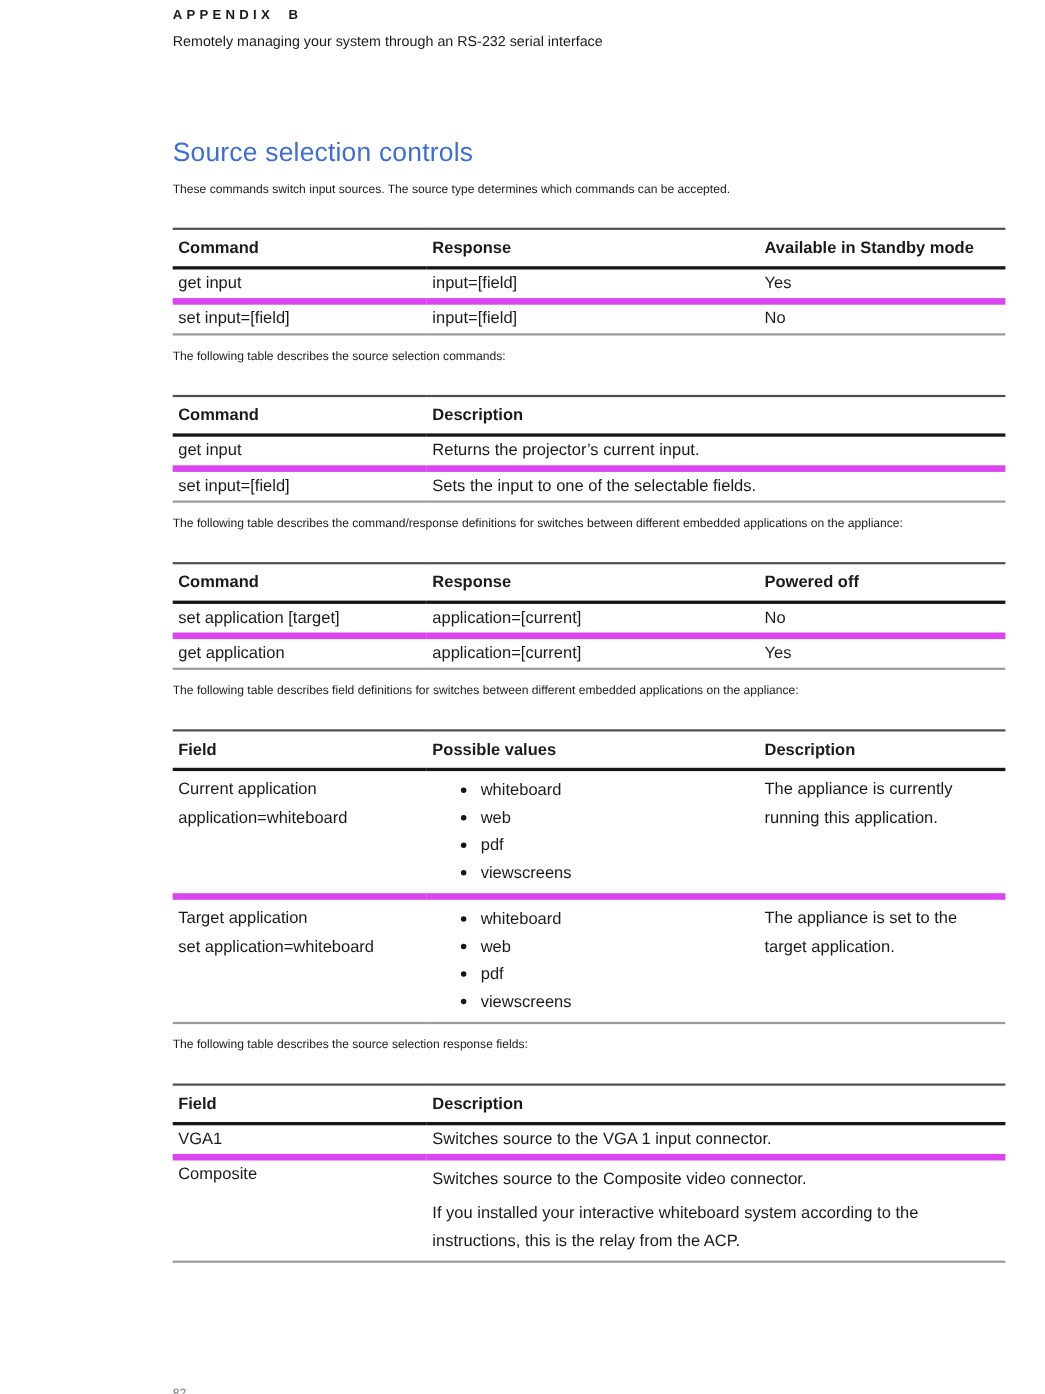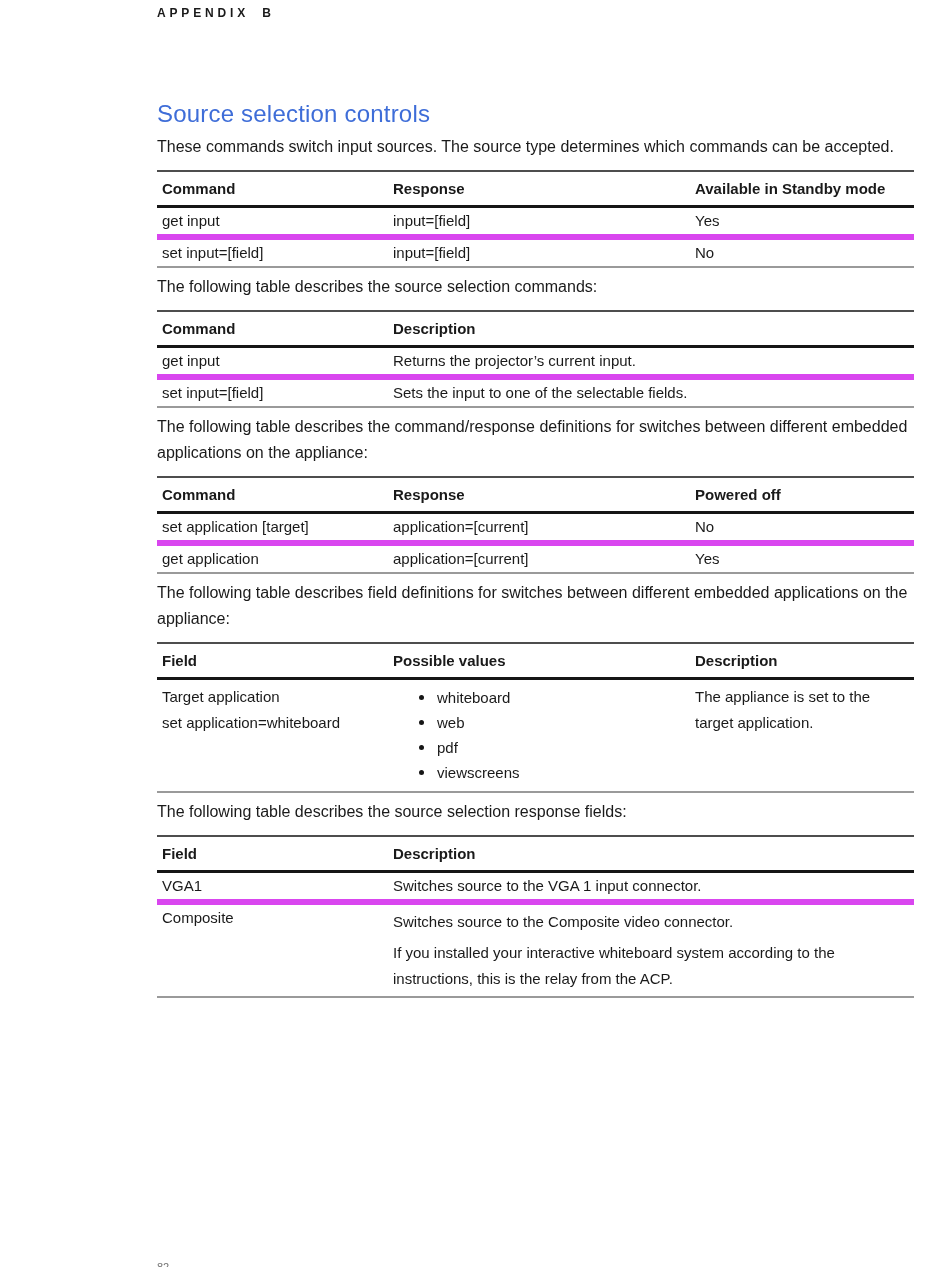--- a/index.html
+++ b/index.html
@@ -20,28 +20,28 @@
   }
   .appendix-subtitle { margin-top: 10px; font-size: 13px; color: #1a1a1a; }
 
   h1.page-title {
     margin-top: 80px;
     font-size: 24px; font-weight: normal;
     color: var(--accent, #3e6dd8);
     letter-spacing: 0.2px;
   }
   p.body-text {
-    font-size: 16px; line-height: 26px; color: #1a1a1a;
+    font-size: 11px; line-height: 26px; color: #1a1a1a;
     margin-top: 6px;
   }
   p.spaced { margin-top: 6px; }
 
   table.tbl {
     width: 757px; border-collapse: collapse; table-layout: fixed;
-    margin-top: 10px;
+    margin-top: 22px;
     border-top: 2px solid #4d4d4d;
     border-bottom: 2px solid #9a9a9a;
     font-size: 15px;
   }
   table.tbl col.c1 { width: 231px; }
   table.tbl col.c2 { width: 302px; }
   table.tbl thead tr { border-bottom: 3px solid #161616; }
   table.tbl tbody tr + tr { border-top: 6px solid #d946ef; }
   table.tbl th {
     text-align: left; font-weight: bold; font-size: 15px;
@@ -69,20 +69,21 @@
     font-size: 11px; color: #737373; margin-top: 29px;
   }
 </style>
 </head>
 <body>
 
 <div class="content">
 
   <div class="running-header">
     <div class="appendix-label">APPENDIX B</div>
+    <div class="appendix-subtitle">Remotely managing your system through an RS-232 serial interface</div>
   </div>
 
   <h1 class="page-title">Source selection controls</h1>
 
   <p class="body-text">These commands switch input sources. The source type determines which commands can be accepted.</p>
 
   <table class="tbl">
     <colgroup>
         <col class="c1">
         <col class="c2">
@@ -174,32 +175,49 @@
     <thead>
       <tr>
         <th>Field</th>
         <th>Possible values</th>
         <th>Description</th>
       </tr>
     </thead>
     <tbody>
       <tr>
         <td>
-          <div class="cell-line">Target application</div>
-          <div class="cell-line">set application=whiteboard</div>
+          <div class="cell-line">Current application</div>
+          <div class="cell-line">application=whiteboard</div>
         </td>
         <td>
           <ul class="bullets">
             <li>whiteboard</li>
             <li>web</li>
             <li>pdf</li>
             <li>viewscreens</li>
           </ul>
         </td>
         <td>
+          <p class="cell-para">The appliance is currently running this application.</p>
+        </td>
+      </tr>
+      <tr>
+        <td>
+          <div class="cell-line">Target application</div>
+          <div class="cell-line">set application=whiteboard</div>
+        </td>
+        <td>
+          <ul class="bullets">
+            <li>whiteboard</li>
+            <li>web</li>
+            <li>pdf</li>
+            <li>viewscreens</li>
+          </ul>
+        </td>
+        <td>
           <p class="cell-para">The appliance is set to the target application.</p>
         </td>
       </tr>
     </tbody>
   </table>
 
   <p class="body-text spaced">The following table describes the source selection response fields:</p>
 
   <table class="tbl">
     <colgroup>

